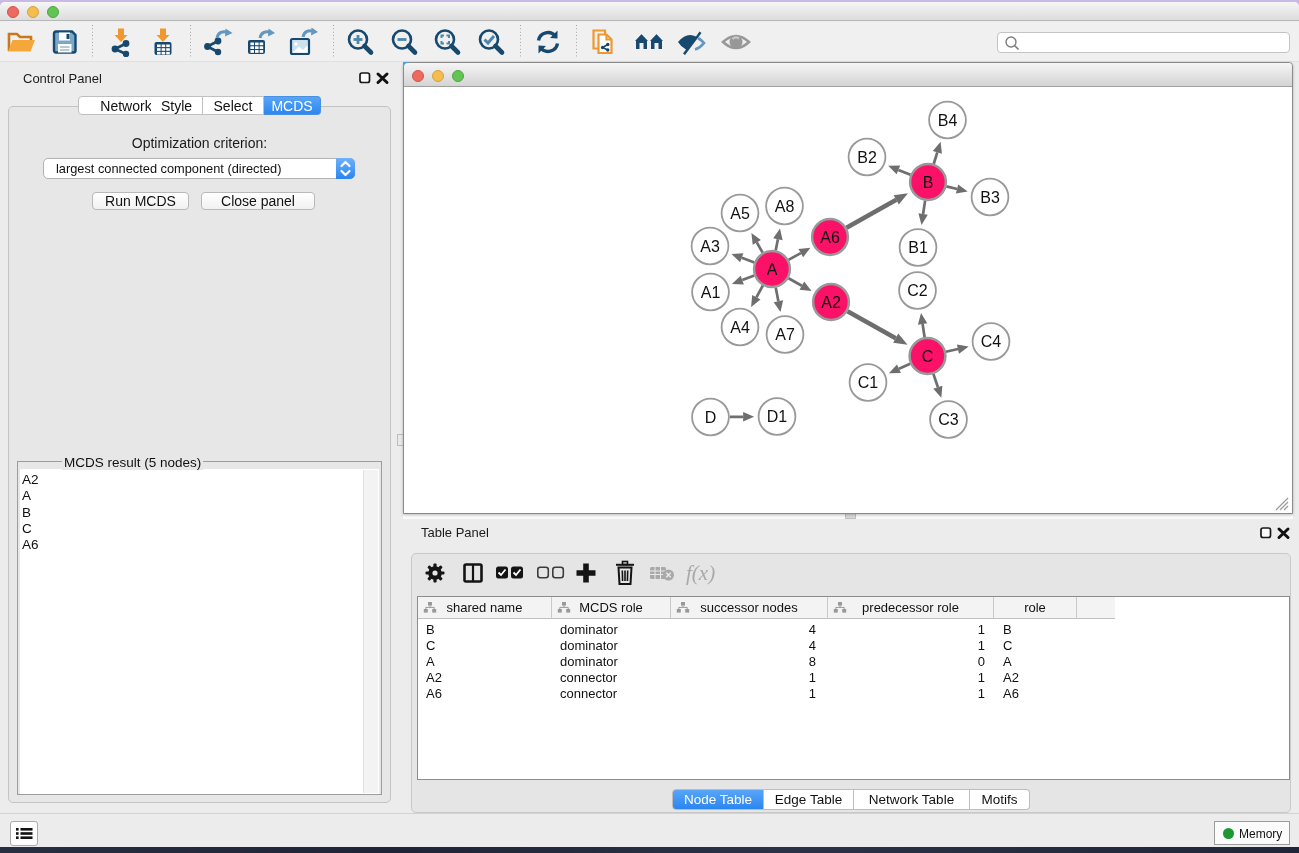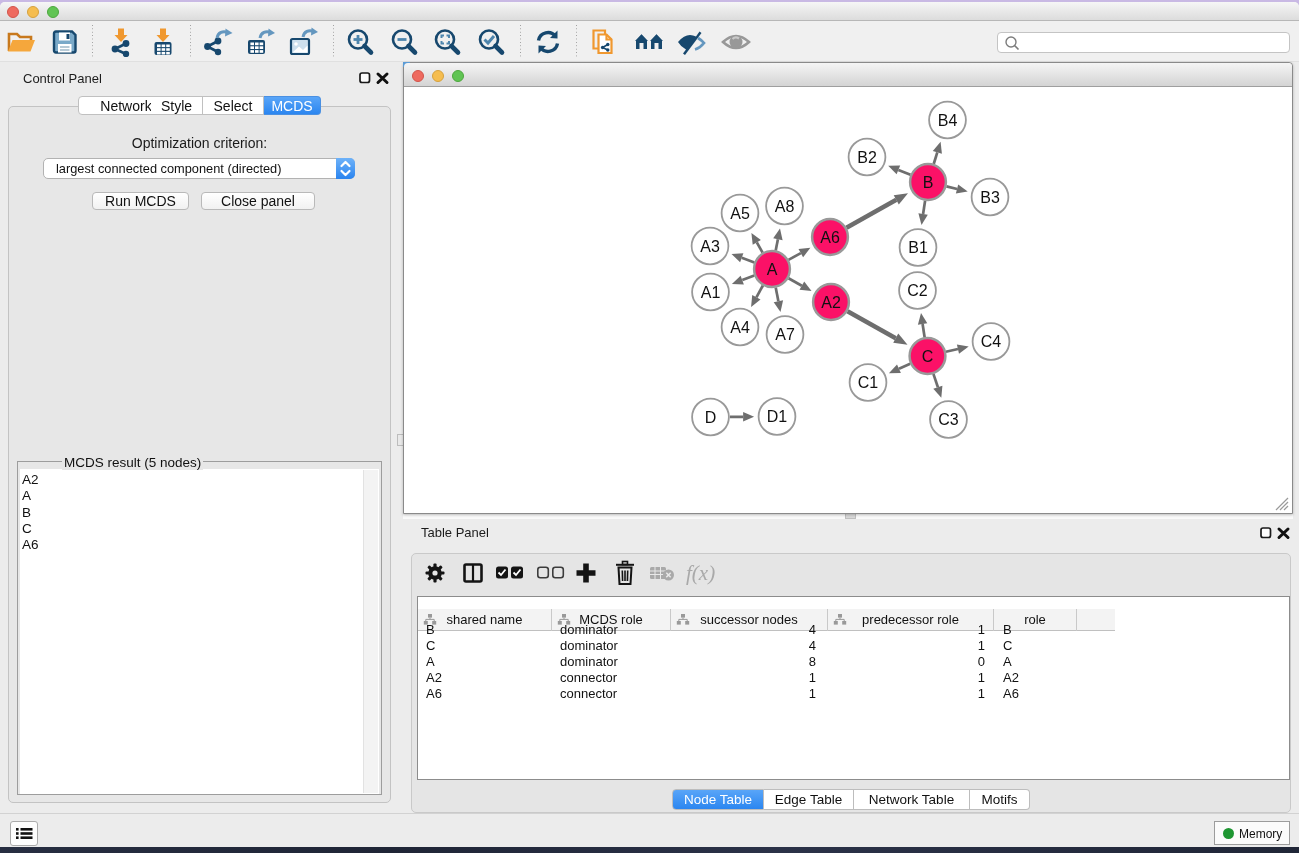--- a/index.html
+++ b/index.html
@@ -34,21 +34,21 @@
 #membtn { left:1214px; top:821px; width:76px; height:24px; background:#fbfbfb; border:1px solid #9c9c9c; font-size:12px; color:#111; }
 
 #netwin { left:403px; top:62px; width:890px; height:452px; background:#fff; border:1px solid #8a8a8a; border-radius:4px 4px 0 0; box-shadow:0 1px 3px rgba(0,0,0,0.25); }
 #net-titlebar { left:0; top:0; width:100%; height:24px; background:linear-gradient(#f5f5f5,#d4d4d4); border-bottom:1px solid #9f9f9f; border-radius:4px 4px 0 0; }
 #net-title { width:100%; text-align:center; top:5px; font-size:13.5px; color:#1a1a1a; }
 .ntl { position:absolute; top:7px; width:12px; height:12px; border-radius:50%; }
 
 #tp-title { left:421px; top:525px; font-size:13px; color:#1c1c1c; }
 #tp-panel { left:411px; top:553px; width:880px; height:260px; background:#e5e5e5; border:1px solid #c9c9c9; border-radius:5px; }
 #tp-table { left:417px; top:596px; width:873px; height:184px; background:#fff; border:1px solid #8c8c8c; }
-#tp-header { left:0; top:0; width:697px; height:22px; background:#f3f3f3; border-bottom:1px solid #c0c0c0;margin-top:12px; }
+#tp-header { left:0; top:0; width:697px; height:22px; background:#f3f3f3; border-bottom:1px solid #c0c0c0; }
 .hcell { position:absolute; top:0; height:22px; border-right:1px solid #c9c9c9; font-size:13px; color:#111; }
 .hlabel { position:absolute; width:100%; text-align:center; top:3px; }
 .hicon { position:absolute; left:5px; top:4px; }
 .trow { position:absolute; font-size:13px; color:#111; height:16px; }
 .num { text-align:right; }
 .btabx { position:absolute; top:789px; height:21px; background:#fff; border:1px solid #bdbdbd; border-left:none; font-size:13.5px; color:#111; text-align:center; line-height:20px; }
 </style>
 </head>
 <body>
 <div class="abs" id="desktop-top"></div>

